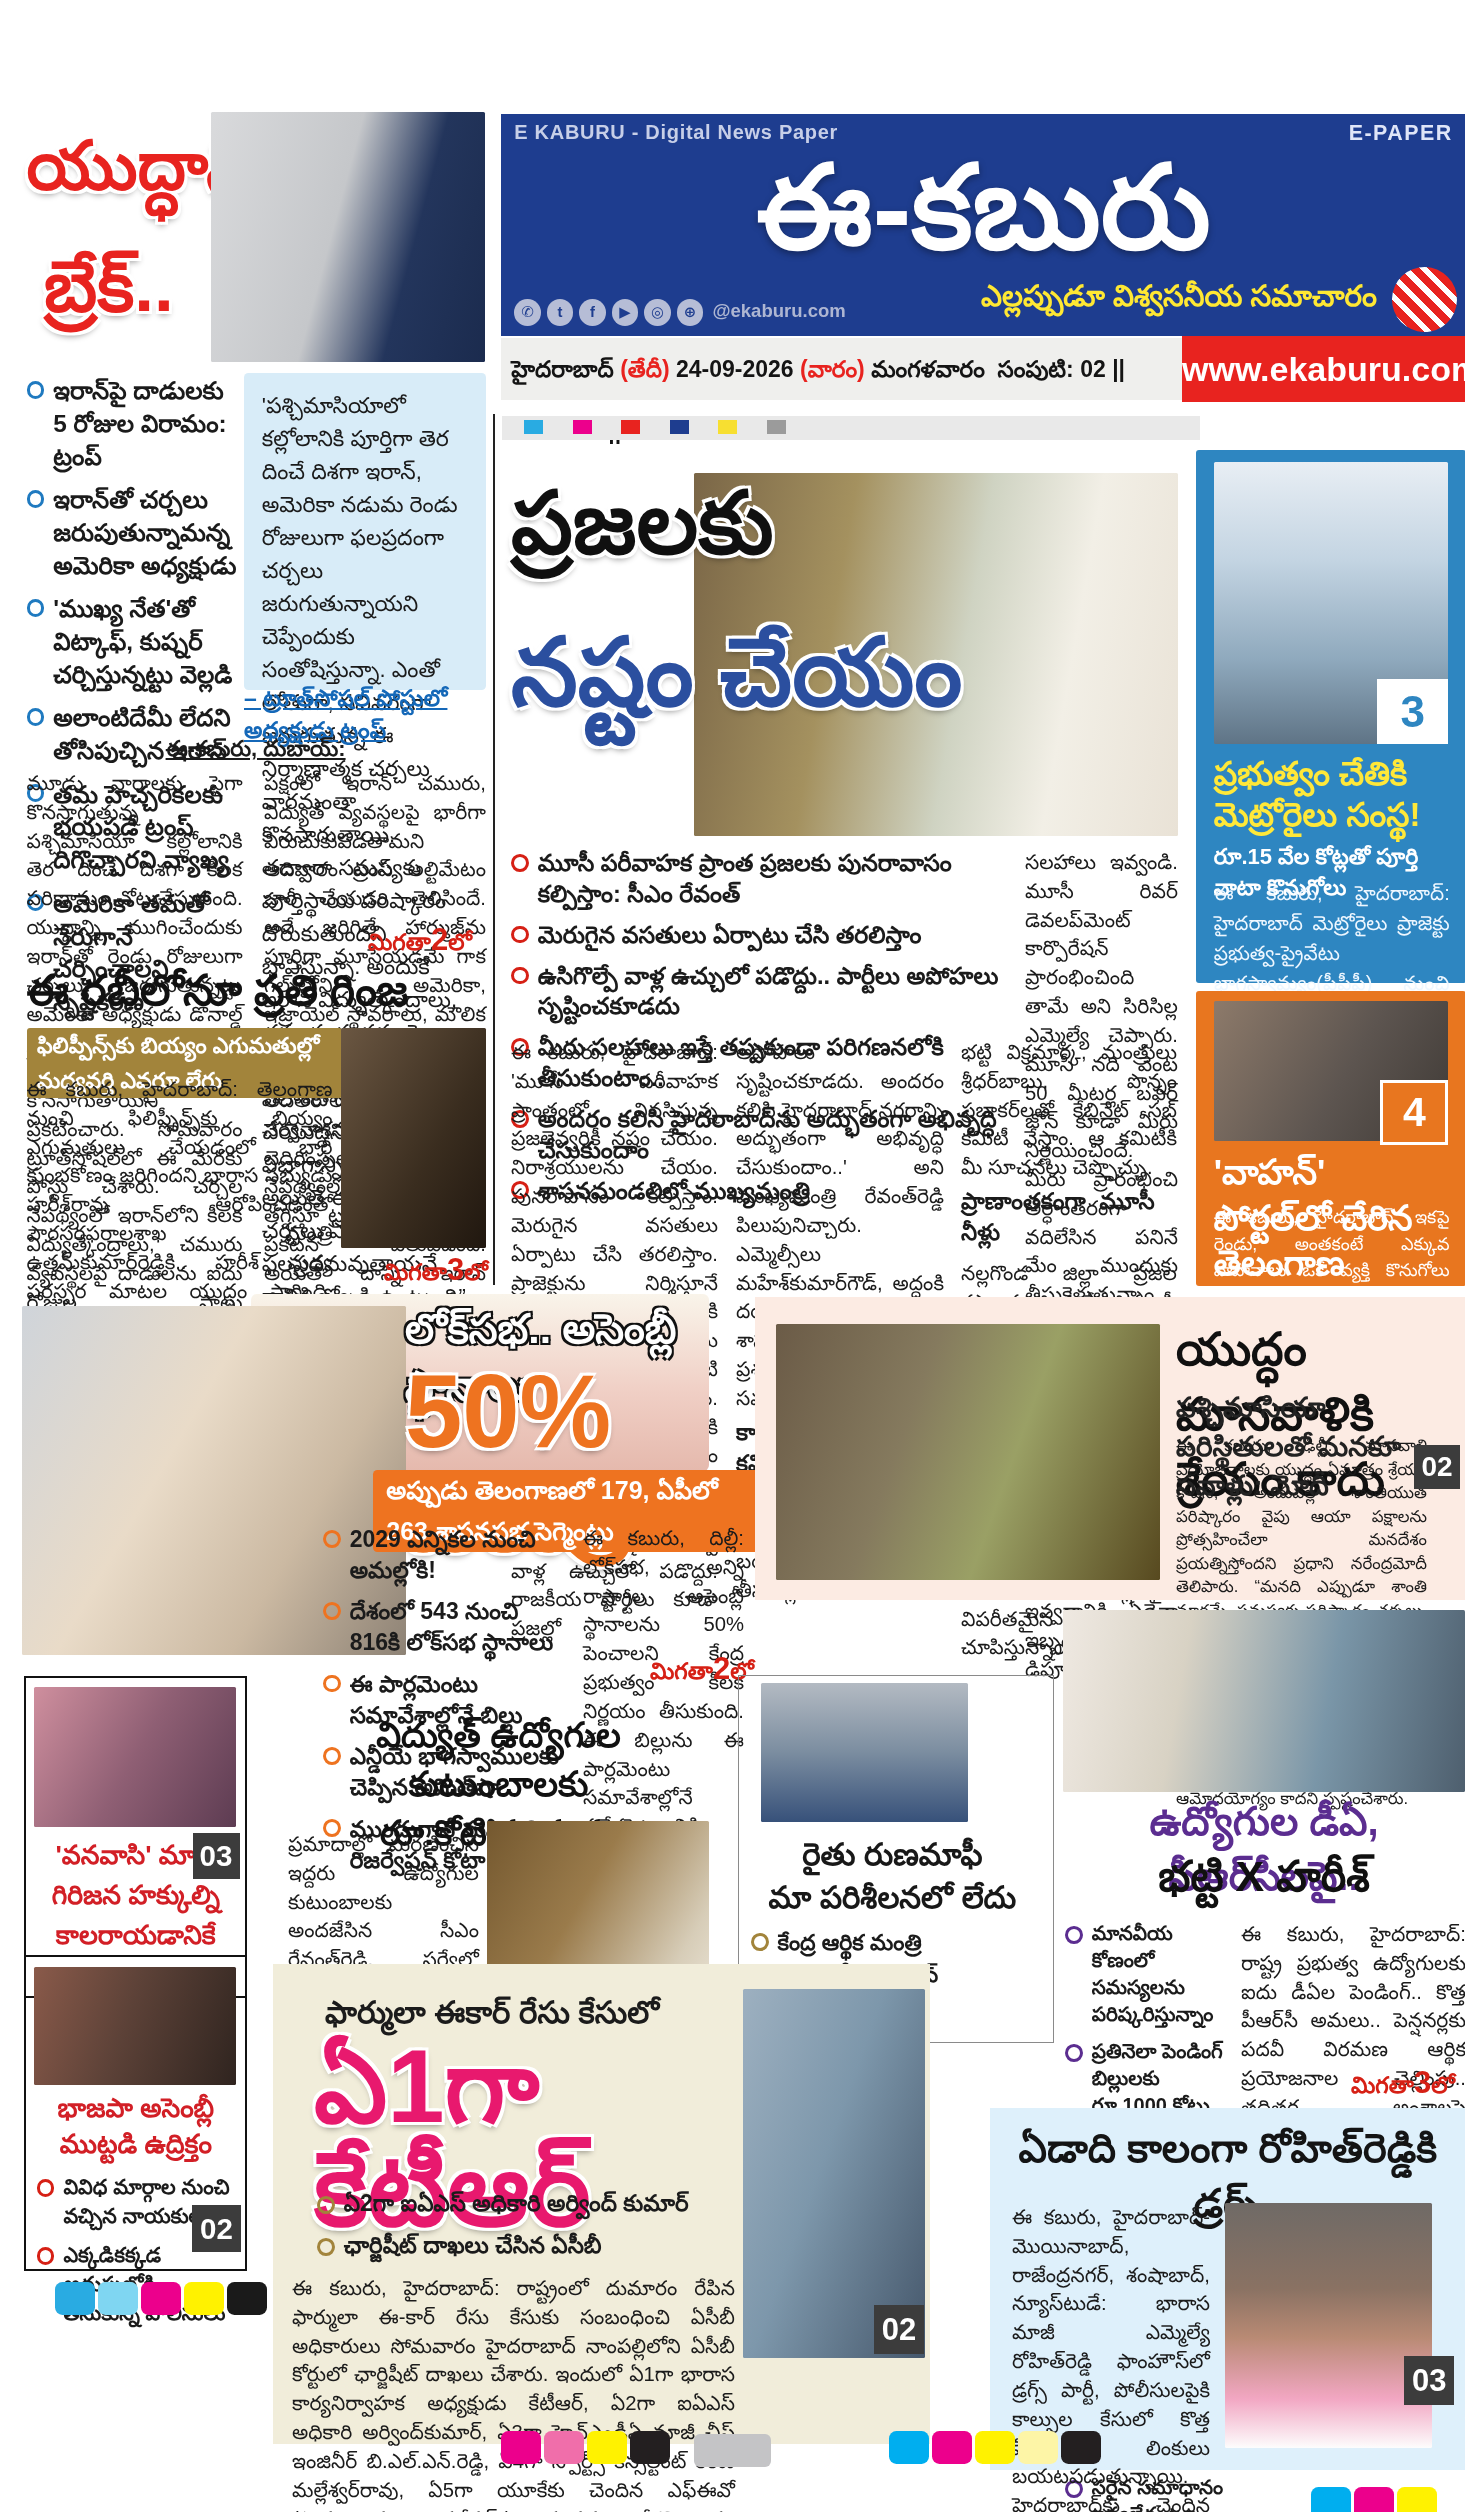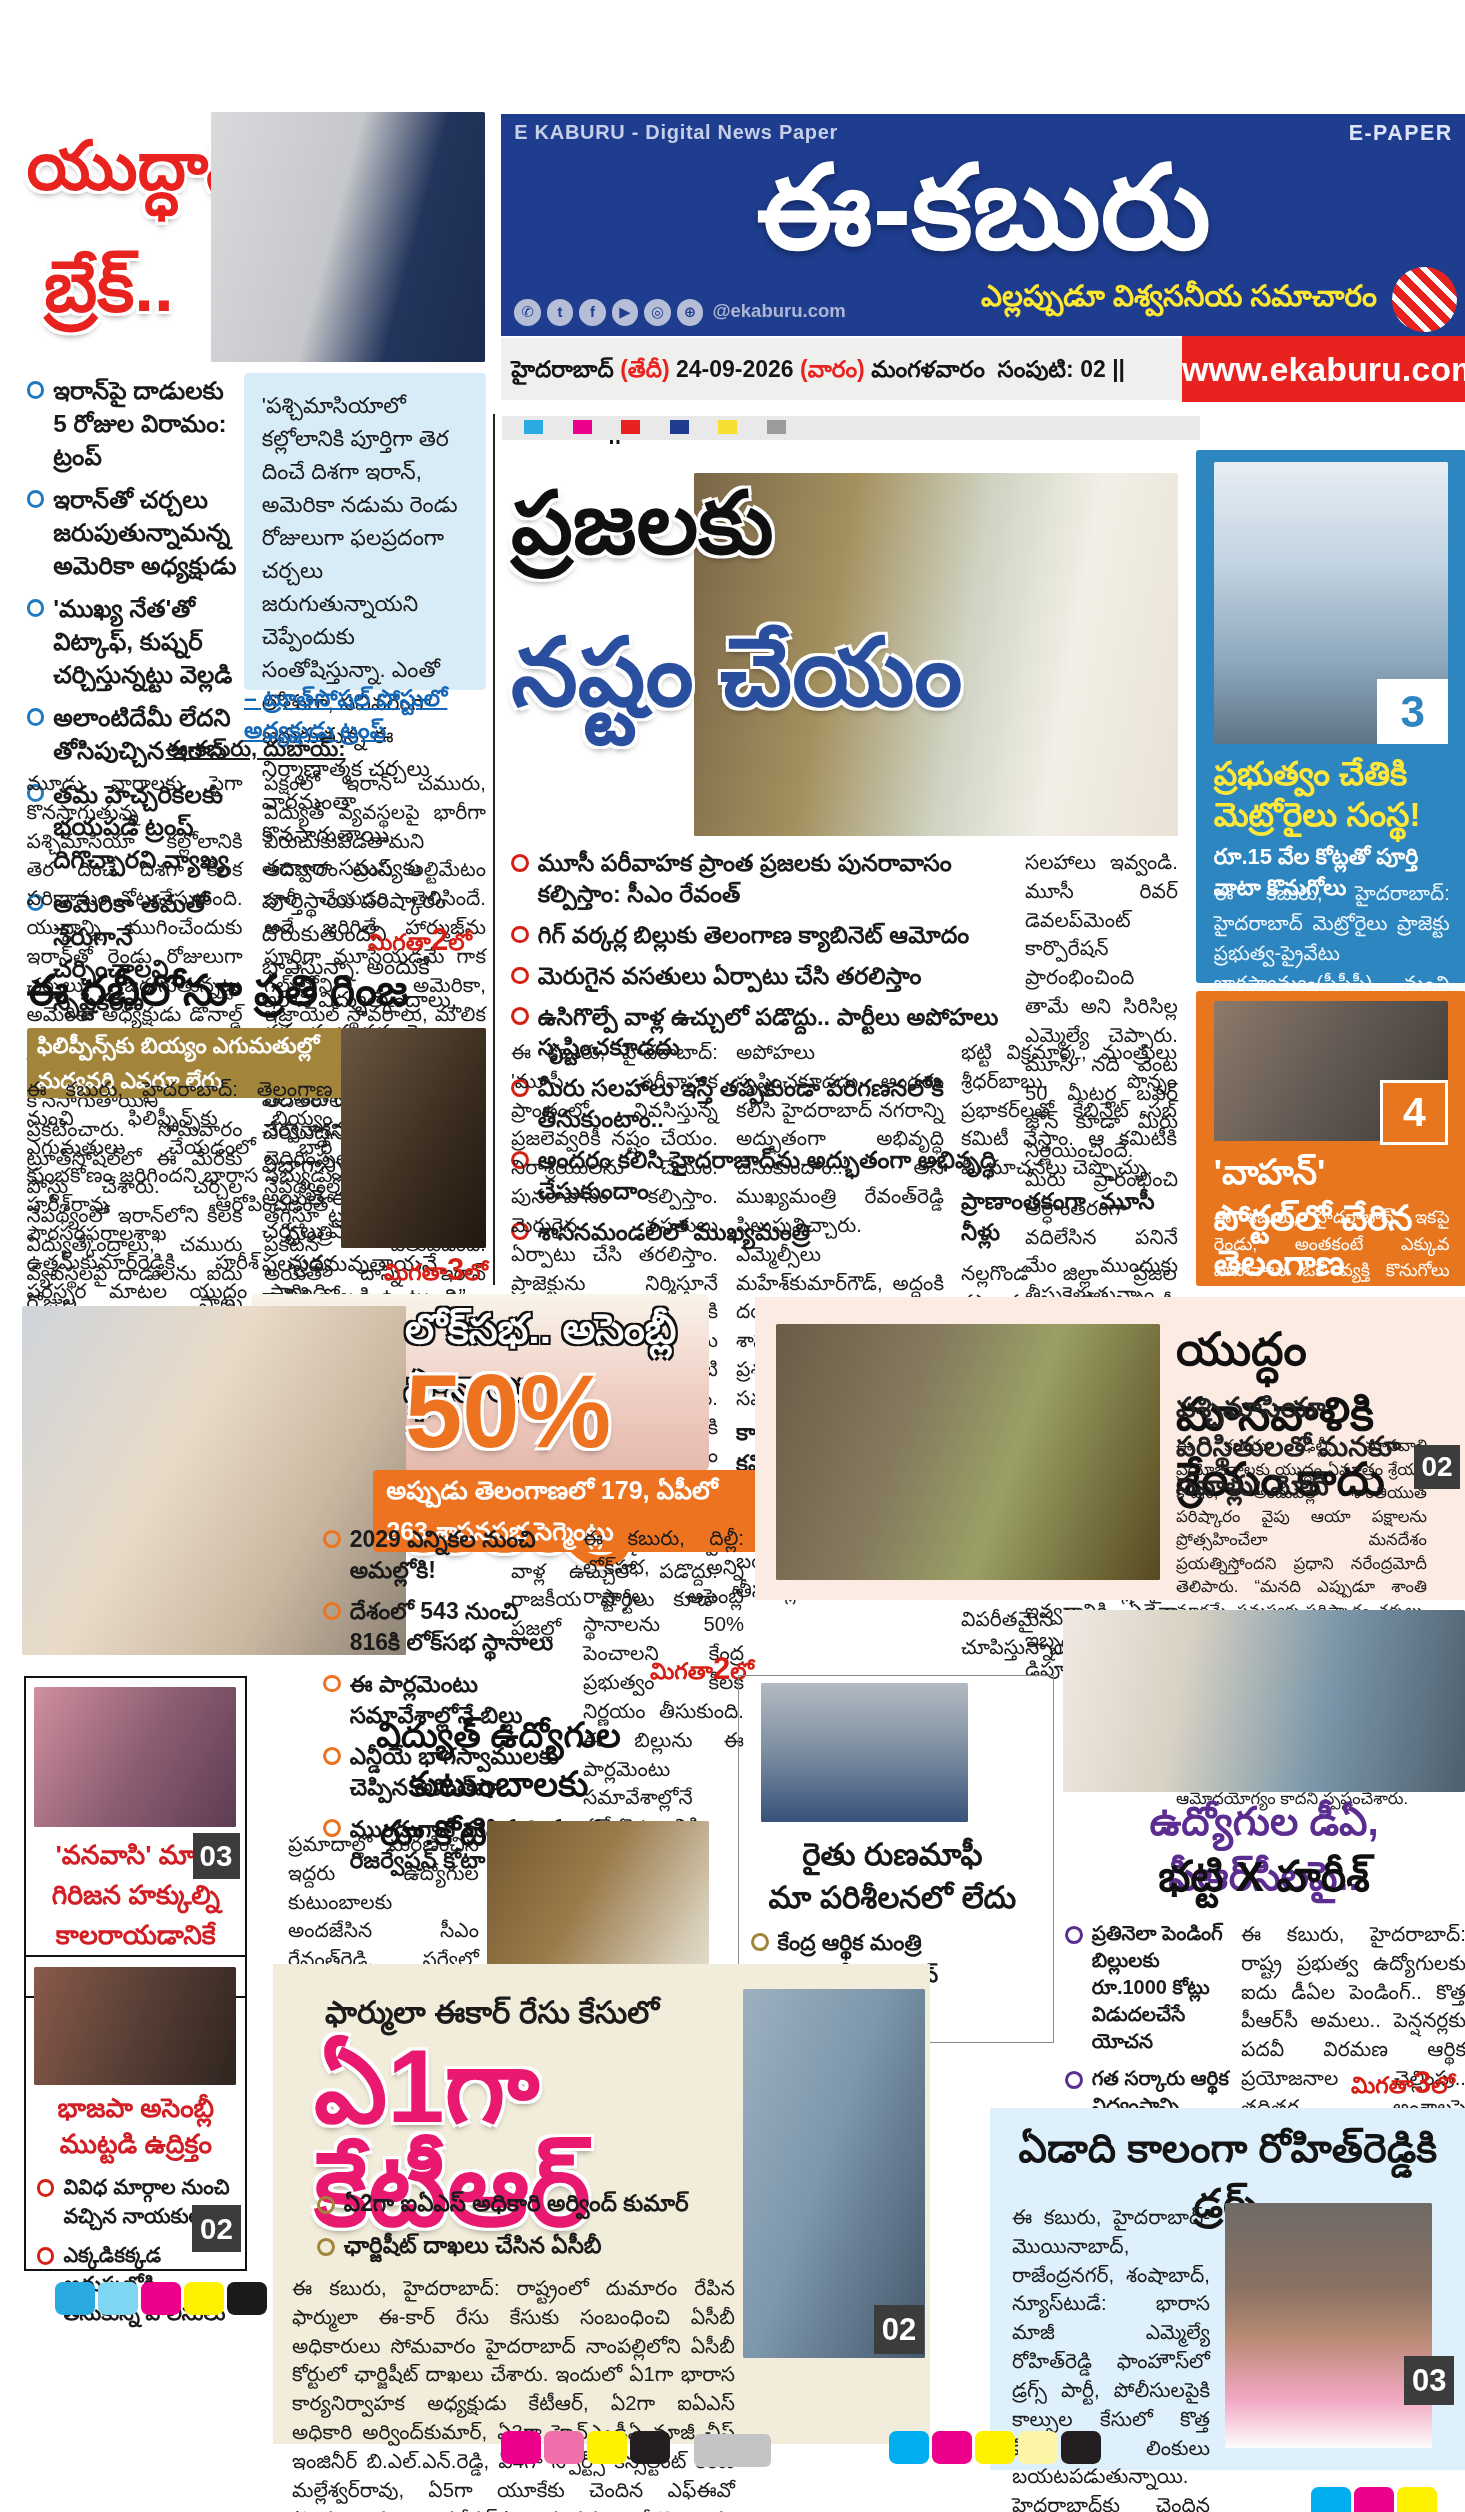--- a/index.html
+++ b/index.html
@@ -164,24 +164,20 @@
   <div class="abs main-h1 strokeW" style="left:511px;top:479px;">ప్రజలకు</div>
   <div class="abs main-h2 strokeW" style="left:511px;top:625px;width:665px;">నష్టం చేయం</div>
 
   <div class="abs" style="left:511px;top:848px;width:502px;">
     <div class="bl">
         <span class="mk r"></span>
         <span class="main-bullet">మూసీ పరీవాహక ప్రాంత ప్రజలకు పునరావాసం కల్పిస్తాం: సీఎం రేవంత్</span>
       </div>
     <div class="bl">
         <span class="mk r"></span>
-        <span class="main-bullet">గిగ్ వర్కర్ల బిల్లుకు తెలంగాణ క్యాబినెట్ ఆమోదం</span>
-      </div>
-    <div class="bl">
-        <span class="mk r"></span>
         <span class="main-bullet">మెరుగైన వసతులు ఏర్పాటు చేసి తరలిస్తాం</span>
       </div>
     <div class="bl">
         <span class="mk r"></span>
         <span class="main-bullet">ఉసిగొల్పే వాళ్ల ఉచ్చులో పడొద్దు.. పార్టీలు అపోహలు సృష్టించకూడదు</span>
       </div>
     <div class="bl">
         <span class="mk r"></span>
         <span class="main-bullet">మీరు సలహాలు ఇస్తే తప్పకుండా పరిగణనలోకి తీసుకుంటాం..</span>
       </div>
@@ -290,20 +286,24 @@
         <span class="mk g"></span>
         <span style="font-size:22px;font-weight:bold;line-height:1.45;">కేంద్ర ఆర్థిక మంత్రి నిర్మలా సీతారామన్ స్పష్టీకరణ</span>
       </div>
     <div class="abs badge" style="left:96px;top:310px;width:49px;height:47px;font-size:29.5px;line-height:47px;">02</div>
   </div>
 
   <div class="abs ph" style="left:1063px;top:1610px;width:402px;height:182px;background:linear-gradient(100deg,#efe9e2 0%,#d8d2c4 30%,#7a96a8 65%,#4e5f6e 100%);"></div>
   <div class="abs emp-kicker" style="left:1063px;top:1799px;width:402px;">ఉద్యోగుల డీఏ, పీఆర్‌సీలపై..</div>
   <div class="abs emp-h" style="left:1063px;top:1852px;width:402px;">భట్టి X హరీశ్</div>
   <div class="abs" style="left:1065px;top:1920px;width:164px;">
+    <div class="bl">
+        <span class="mk p"></span>
+        <span class="emp-bullet">మానవీయ కోణంలో సమస్యలను పరిష్కరిస్తున్నాం</span>
+      </div>
     <div class="bl">
         <span class="mk p"></span>
         <span class="emp-bullet">ప్రతినెలా పెండింగ్ బిల్లులకు రూ.1000 కోట్లు విడుదలచేసే యోచన</span>
       </div>
     <div class="bl">
         <span class="mk p"></span>
         <span class="emp-bullet">గత సర్కారు ఆర్థిక విధ్వంసాన్ని సరిదిద్దుతున్నాం: ఉప ముఖ్యమంత్రి భట్టి</span>
       </div>
     <div class="bl">
         <span class="mk p"></span>

